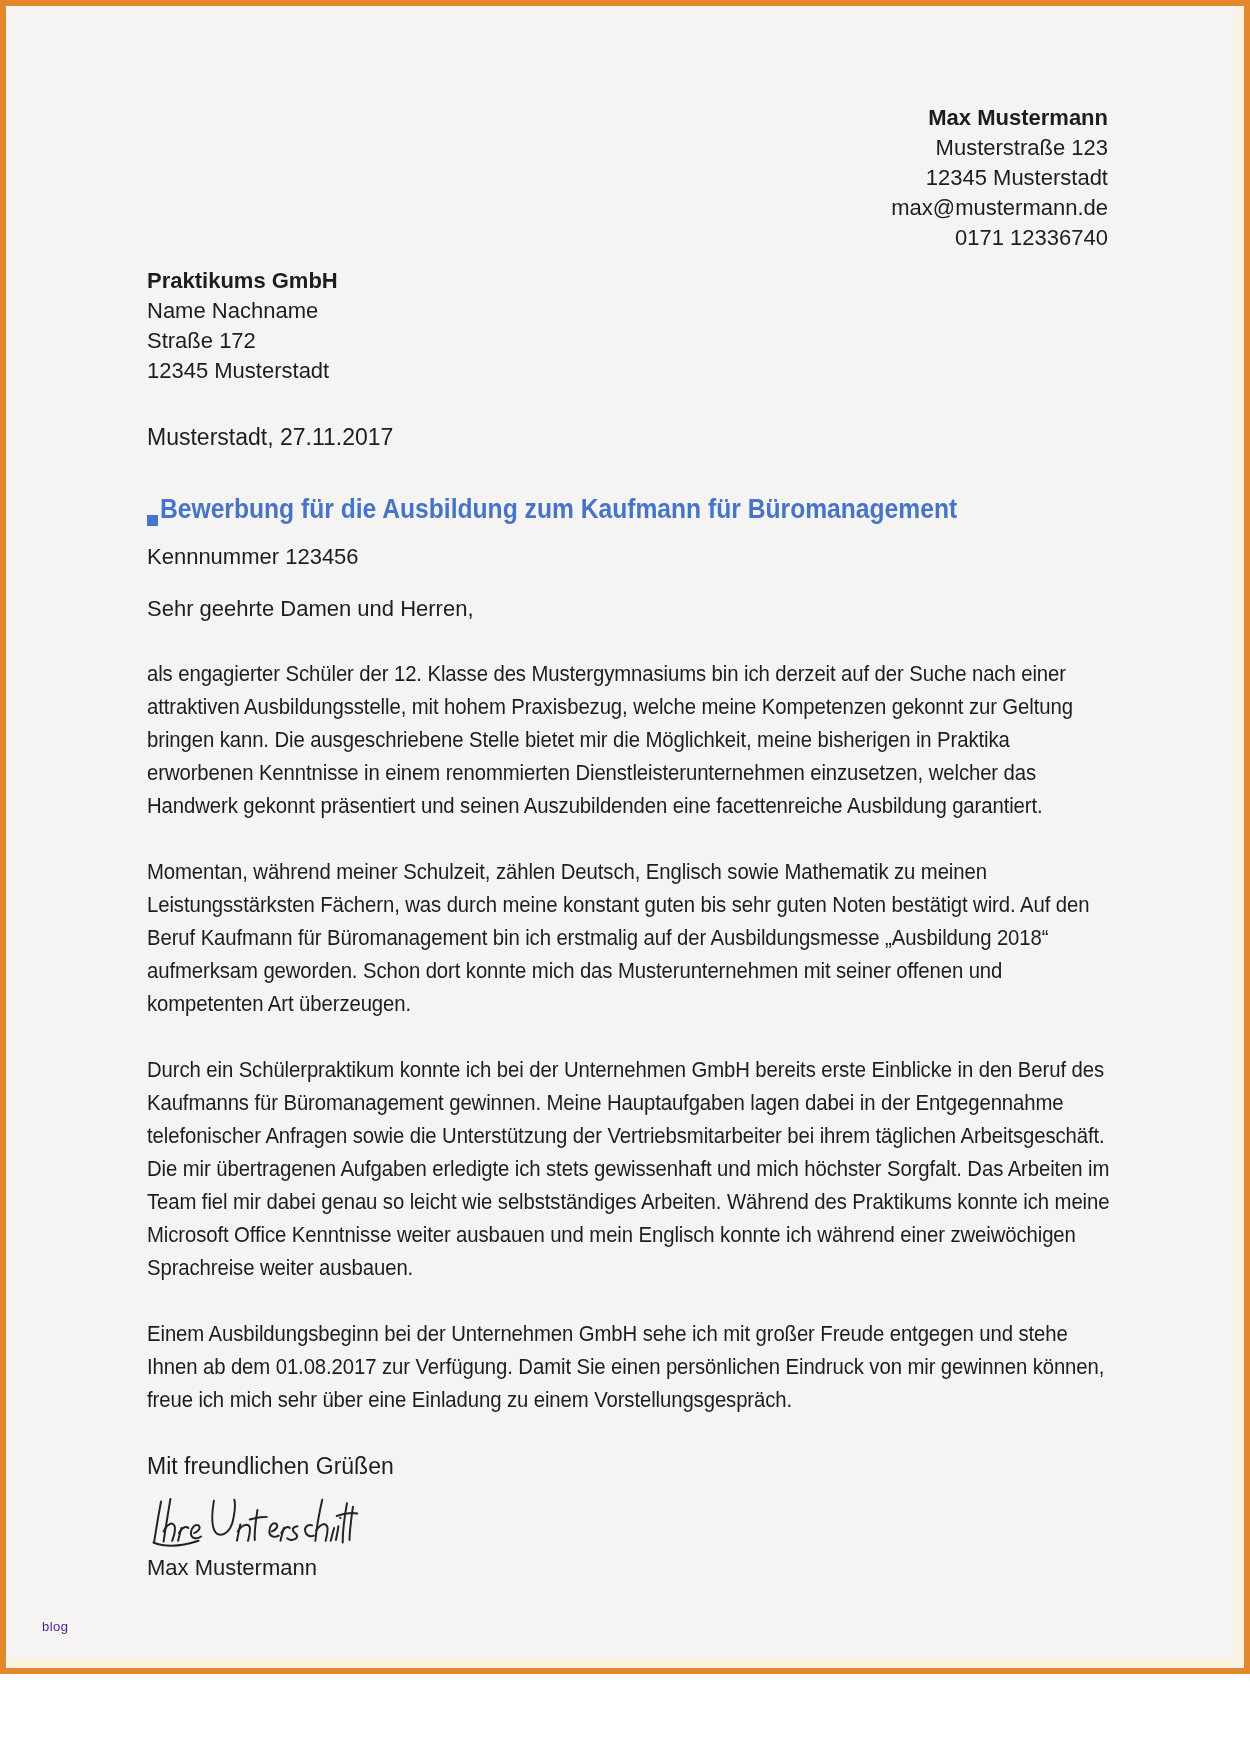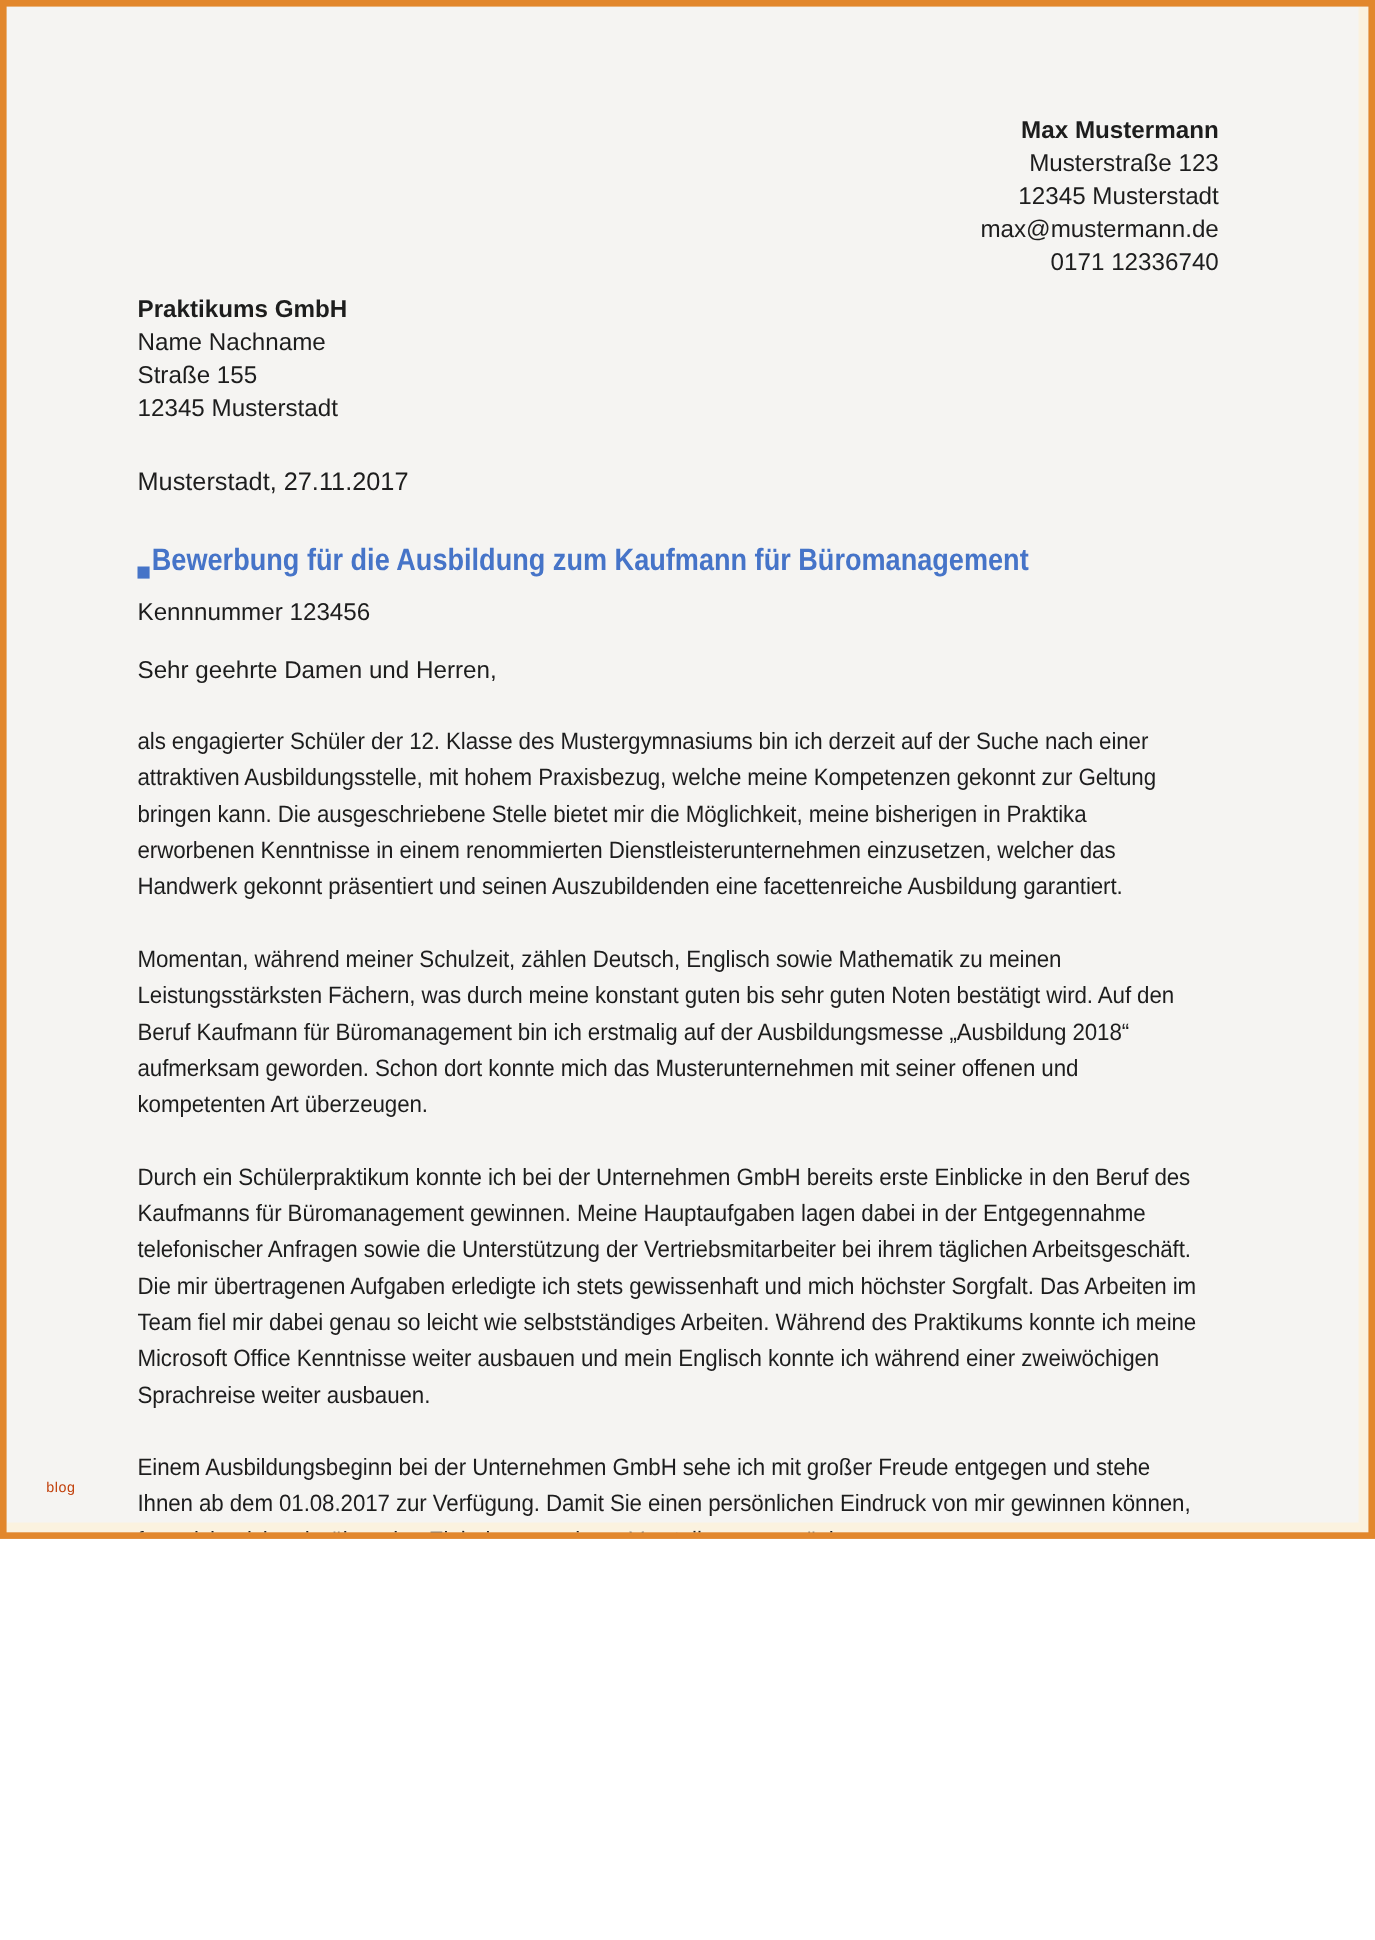--- a/index.html
+++ b/index.html
@@ -1,25 +1,26 @@
 <!DOCTYPE html>
 <html lang="de" style="--accent: #4674c8;"><head>
 <meta charset="utf-8">
 <style>
   html,body { margin:0; padding:0; background:#ffffff; }
   .page {
     position:relative;
-    width:1250px; height:1399px;
+    width:1250px; height:1674px;
     box-sizing:border-box;
     background:#f5f4f2;
     border:6px solid #e2872c;
     box-shadow: inset -9px -9px 0 0 #fbf2df;
     overflow:hidden;
     font-family:"Liberation Sans", sans-serif;
     color:#1d1d1d;
+    padding-left:22px;
   }
   .content { padding:97px 136px 0 119px; }
 
   .sender { text-align:right; font-size:22px; line-height:30px; }
   .addr-name { font-weight:bold; }
   .recipient { margin-top:13px; font-size:22px; line-height:30px; }
   .dateline { margin-top:36px; text-align:left; font-size:23px; line-height:30px; }
 
   .subject-row { margin-top:40px; display:flex; align-items:flex-end; }
   .bullet { flex:0 0 auto; width:11px; height:11px; background:var(--accent,#4674c8); margin:1px 2px 0 0; }
@@ -40,21 +41,21 @@
   }
   .body p { margin:33px 0 0 0; }
 
   .closing { margin-top:33px; font-size:23px; line-height:33px; }
   .signature { margin-top:10px; display:block; }
   .signature path { fill:none; stroke:#232323; stroke-width:2.3; stroke-linecap:round; stroke-linejoin:round; }
   .signed-name { font-size:22px; line-height:30px; margin-top:2px; }
 
   .watermark {
     position:absolute; left:36px; bottom:34px;
-    font-size:13px; color:#c2410c; letter-spacing:0.5px;
+    font-size:13px; color:#4c1d95; letter-spacing:0.5px;
   }
 </style>
 </head>
 <body>
 
 <div class="page">
   <div class="content">
 
     <div class="sender">
       <div class="addr-name">Max Mustermann</div>
@@ -63,21 +64,21 @@
           <div>12345 Musterstadt</div>
           <div>max@mustermann.de</div>
           <div>0171 12336740</div>
         </div>
     </div>
 
     <div class="recipient">
       <div class="addr-name">Praktikums GmbH</div>
       <div>
           <div>Name Nachname</div>
-          <div>Straße 155</div>
+          <div>Straße 172</div>
           <div>12345 Musterstadt</div>
         </div>
     </div>
 
     <div class="dateline">Musterstadt, 27.11.2017</div>
 
     <div class="subject-row">
       <span class="bullet"></span>
       <h1 class="subject">Bewerbung für die Ausbildung zum Kaufmann für Büromanagement</h1>
     </div>

